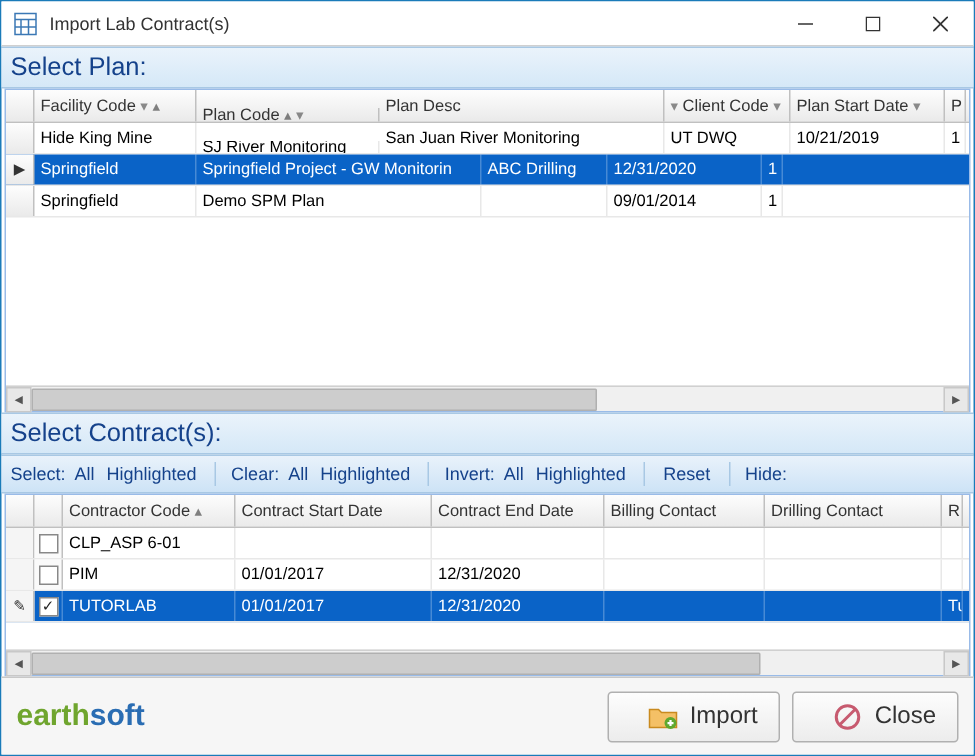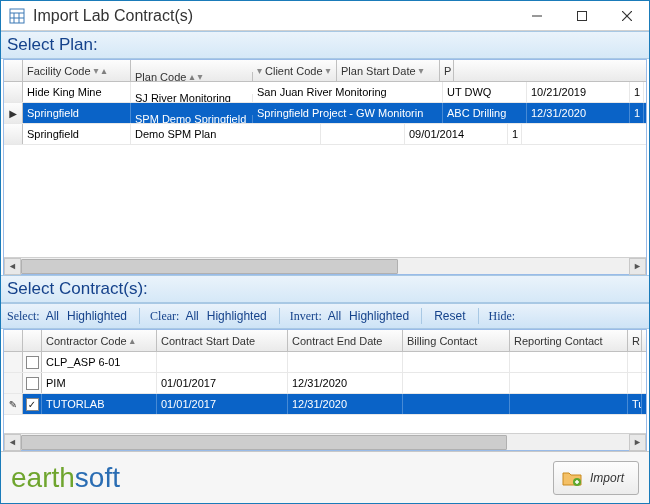--- a/index.html
+++ b/index.html
@@ -1,20 +1,20 @@
 <!DOCTYPE html>
 <html><head>
 <meta charset="utf-8">
 <style>
   * { box-sizing: border-box; margin: 0; padding: 0; }
   body { font-family: 'Segoe UI', Tahoma, sans-serif; font-size: 12px; background: #fff; }
   .window { width: 650px; height: 504px; border: 1px solid #1a7bb9; display: flex; flex-direction: column; background: #fff; }
   .titlebar { height: 30px; background: #fff; display: flex; align-items: center; border-bottom: 1px solid #d0d0d0; }
   .titlebar-icon { width: 16px; height: 16px; margin: 0 8px; display:flex; align-items:center; justify-content:center;}
-  .titlebar-title { flex: 1; font-size: 16px; color: #333; }
+  .titlebar-title { flex: 1; font-size: 12px; color: #333; }
   .win-btns { display: flex; }
   .win-btn { width: 45px; height: 29px; display: flex; align-items: center; justify-content: center; cursor: pointer; }
   
   .section-label { background: linear-gradient(#eaf3fb, #d5e8f7); border-top: 1px solid #a8c8e4; border-bottom: 1px solid #a8c8e4; padding: 3px 6px; color: #15428b; font-size: 17px; }
   
   .grid-container { flex: 0 0 auto; display: flex; flex-direction: column; border: 1px solid #99bbe8; margin: 2px; }
   .grid-header { display: flex; background: linear-gradient(#fdfdfd, #eaeaea); border-bottom: 1px solid #c0c0c0; height: 22px; }
   .grid-header-cell { border-right: 1px solid #c0c0c0; padding: 0 4px; display: flex; align-items: center; gap: 3px; font-size: 11px; color: #333; white-space: nowrap; overflow: hidden; flex-shrink: 0; }
   .filter-icon { opacity: 0.55; font-size: 10px; }
   .sort-icon { opacity: 0.6; font-size: 10px; }
@@ -26,31 +26,31 @@
   .grid-cell { border-right: 1px solid #e8e8e8; padding: 2px 4px; font-size: 11px; white-space: nowrap; overflow: hidden; flex-shrink: 0; display: flex; align-items: center; }
   .row-indicator { width: 19px; background: linear-gradient(#fdfdfd,#eaeaea); border-right: 1px solid #c0c0c0; display: flex; align-items: center; justify-content: center; font-size: 10px; color: #333; flex-shrink: 0; }
   .row-indicator.flat { background: #f5f5f5; }
   
   .hscroll { height: 17px; background: #f0f0f0; border-top: 1px solid #d0d0d0; display: flex; align-items: center; }
   .hscroll-btn { width: 17px; height: 17px; background: #e8e8e8; border: 1px solid #c8c8c8; display:flex; align-items:center; justify-content:center; font-size:9px; color:#555;}
   .hscroll-track { flex: 1; height: 17px; position: relative; }
   .hscroll-thumb { position: absolute; height: 15px; top: 1px; background: #cdcdcd; border: 1px solid #b0b0b0; border-radius: 1px; }
   
   .toolbar { background: linear-gradient(#e9f2fb, #cde3f6); border-top: 1px solid #a8c8e4; border-bottom: 1px solid #a8c8e4; padding: 4px 6px; display: flex; align-items: center; gap: 4px; font-size: 12px; color: #15428b; }
-  .toolbar .lbl { color: #15428b; font-family: Liberation Serif, serif; }
+  .toolbar .lbl { color: #15428b; }
   .toolbar .link { color: #15428b; cursor: pointer; padding: 0 2px; }
   .toolbar .sep { width: 1px; height: 16px; background: #a8c8e4; margin: 0 6px; }
   
   .contracts-body { flex: 1; }
   
   .bottom-bar { height: 52px; border-top: 1px solid #c8c8c8; background: #f6f6f6; display: flex; align-items: center; padding: 0 10px; }
-  .logo { flex: 1; font-size: 28px; font-weight: normal; }
+  .logo { flex: 1; font-size: 20px; font-weight: bold; }
   .logo .e1 { color: #6fa52e; }
   .logo .e2 { color: #2a6db3; }
-  .btn { height: 34px; padding: 0 14px 0 8px; margin-left: 8px; background: linear-gradient(#fdfdfd,#ececec); border: 1px solid #b0b0b0; border-radius: 3px; display: flex; align-items: center; gap: 8px; cursor: pointer; font-size: 12px; color: #333; font-style: italic; }
+  .btn { height: 34px; padding: 0 14px 0 26px; margin-left: 8px; background: linear-gradient(#fdfdfd,#ececec); border: 1px solid #b0b0b0; border-radius: 3px; display: flex; align-items: center; gap: 8px; cursor: pointer; font-size: 16px; color: #333; }
   .btn-icon { width: 20px; height: 20px; display:flex; align-items:center; justify-content:center;}
   
   .checkbox-cell { width: 19px; border-right: 1px solid #c0c0c0; display: flex; align-items:center; justify-content:center; background: #fafafa; flex-shrink:0;}
   .grid-row.selected .checkbox-cell { background: transparent; border-right-color: rgba(255,255,255,0.25);}
   .cb { width:13px; height:13px; border:1px solid #888; background:#fff; display:flex; align-items:center; justify-content:center; font-size:10px; color:#222;}
 
   
   .pc-ind { width: 19px; }
   .pc-fac { width: 108px; }
   .pc-plan { width: 122px; margin-top: 12px; }
@@ -116,20 +116,23 @@
       <div class="grid-header-cell pc-fac">
         <span>Facility Code</span>
         <span class="filter-icon">▾</span>
         <span class="sort-icon">▴</span>
       </div>
       <div class="grid-header-cell pc-plan">
         <span>Plan Code</span>
         <span class="sort-icon">▴</span>
         <span class="filter-icon">▾</span>
       </div>
+      <div class="grid-header-cell pc-desc">
+        <span>Plan Desc</span>
+      </div>
       <div class="grid-header-cell pc-client">
         <span class="filter-icon">▾</span>
         <span>Client Code</span>
         <span class="filter-icon">▾</span>
       </div>
       <div class="grid-header-cell pc-start">
         <span>Plan Start Date</span>
         <span class="filter-icon">▾</span>
       </div>
       <div class="grid-header-cell pc-p">
@@ -142,21 +145,20 @@
           <div class="grid-cell pc-fac">Hide King Mine</div>
           <div class="grid-cell pc-plan">SJ River Monitoring</div>
           <div class="grid-cell pc-desc">San Juan River Monitoring</div>
           <div class="grid-cell pc-client">UT DWQ</div>
           <div class="grid-cell pc-start">10/21/2019</div>
           <div class="grid-cell pc-p">1</div>
         </div>
         <div class="grid-row selected">
           <div class="row-indicator">▶</div>
           <div class="grid-cell pc-fac">Springfield</div>
-          <div class="grid-cell pc-plan">SPM Demo Springfield</div>
           <div class="grid-cell pc-desc">Springfield Project - GW Monitorin</div>
           <div class="grid-cell pc-client">ABC Drilling</div>
           <div class="grid-cell pc-start">12/31/2020</div>
           <div class="grid-cell pc-p">1</div>
         </div>
         <div class="grid-row">
           <div class="row-indicator"></div>
           <div class="grid-cell pc-fac">Springfield</div>
           <div class="grid-cell pc-desc">Demo SPM Plan</div>
           <div class="grid-cell pc-client"></div>
@@ -205,21 +207,21 @@
       <div class="grid-header-cell cc-start">
         <span>Contract Start Date</span>
       </div>
       <div class="grid-header-cell cc-end">
         <span>Contract End Date</span>
       </div>
       <div class="grid-header-cell cc-bill">
         <span>Billing Contact</span>
       </div>
       <div class="grid-header-cell cc-rep">
-        <span>Reporting Contact</span>
+        <span>Drilling Contact</span>
       </div>
       <div class="grid-header-cell cc-r">
         <span>R</span>
       </div>
     </div>
     <div class="grid-body" id="contracts-body" style="min-height:auto;">
         <div class="grid-row">
           <div class="row-indicator flat"></div>
           <div class="checkbox-cell">
             <div class="cb"></div>
@@ -274,15 +276,24 @@
       <span class="btn-icon">
         <svg width="20" height="18" viewBox="0 0 20 18">
             <path d="M1 4 h6 l2 2 h10 v10 h-18 z" fill="#f4c066" stroke="#c98a1f"></path>
             <circle cx="15" cy="13" r="4" fill="#5fa82e"></circle>
             <line x1="15" y1="11" x2="15" y2="15" stroke="#fff" stroke-width="1.5"></line>
             <line x1="13" y1="13" x2="17" y2="13" stroke="#fff" stroke-width="1.5"></line>
           </svg>
       </span>
       <span>Import</span>
     </div>
+    <div class="btn">
+      <span class="btn-icon">
+        <svg width="18" height="18" viewBox="0 0 18 18">
+            <circle cx="9" cy="9" r="7.5" fill="none" stroke="#c75a6f" stroke-width="2"></circle>
+            <line x1="4" y1="14" x2="14" y2="4" stroke="#c75a6f" stroke-width="2"></line>
+          </svg>
+      </span>
+      <span>Close</span>
+    </div>
   </div>
 
 </div>
 
 </body></html>

